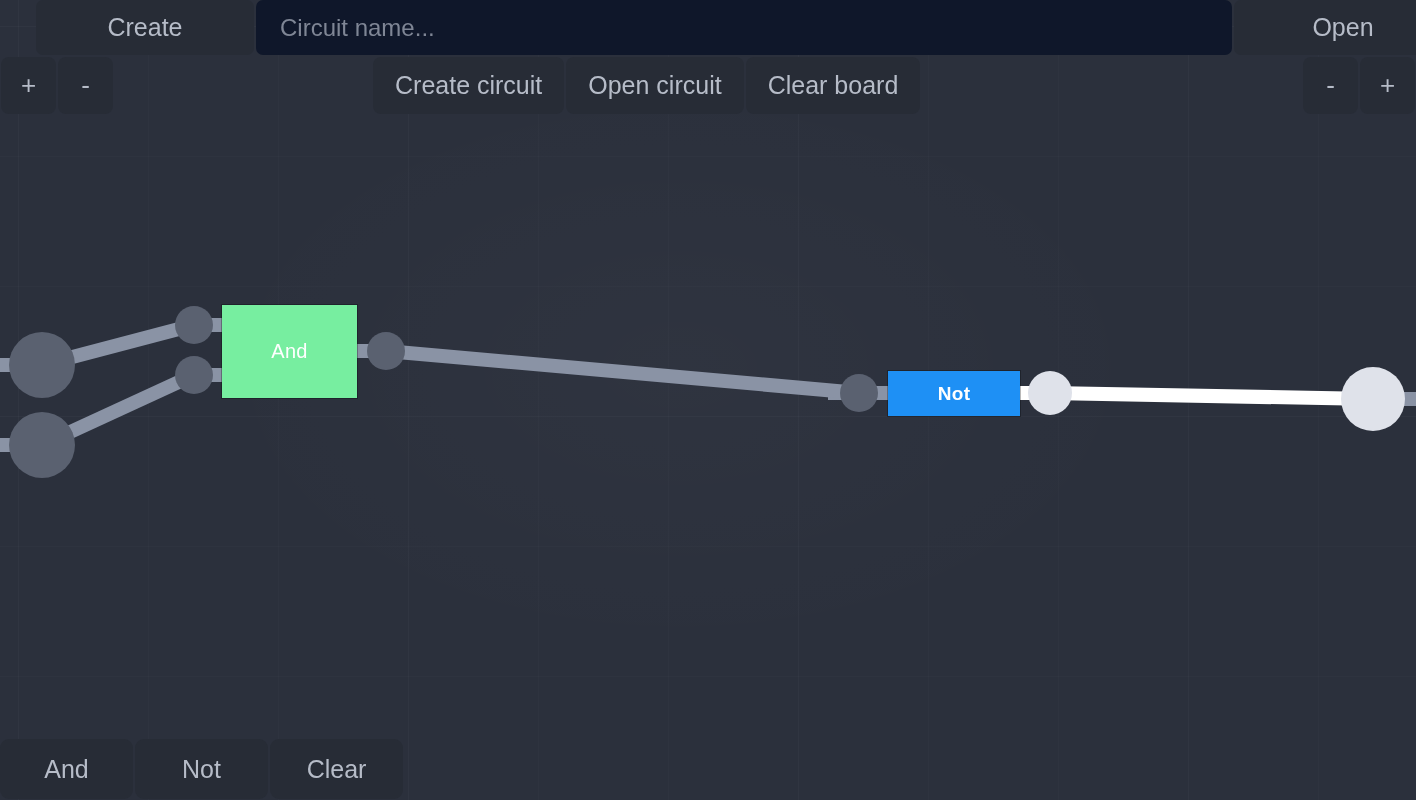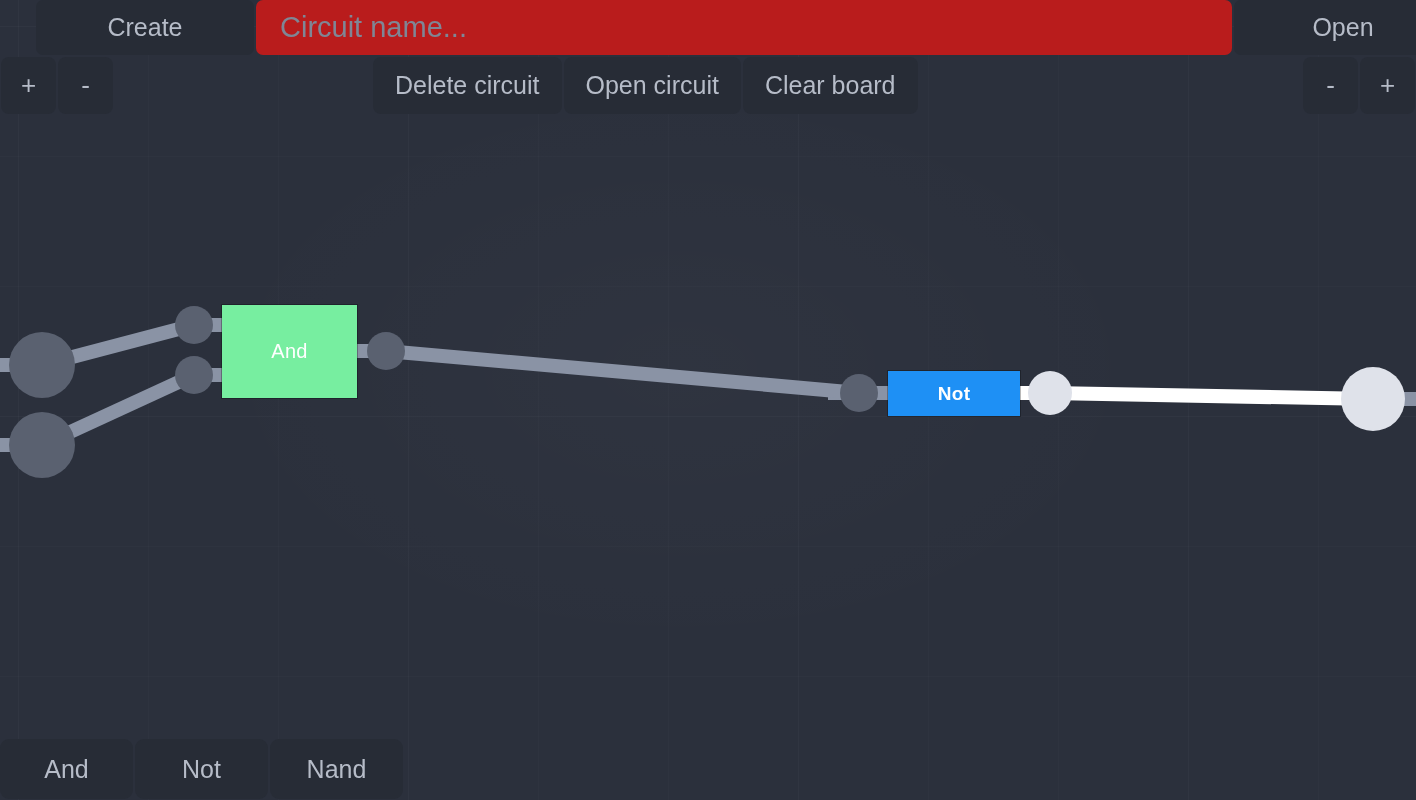--- a/index.html
+++ b/index.html
@@ -119,26 +119,26 @@
     padding: 0;
     margin: 0 1px;
     box-sizing: border-box;
   }
 
   .create-btn { width: 218px; height: 55px; margin-left: 0; }
 
   .name-input {
     flex: 1 1 auto;
     height: 55px;
-    background: #b91c1c;
+    background: #0f172a;
     border: none;
     border-radius: 7px;
     color: #c7ccd6;
     font-family: "Liberation Sans", sans-serif;
-    font-size: 29px;
+    font-size: 24px;
     font-weight: 300;
     padding: 0 24px;
     margin: 0 1px;
     box-sizing: border-box;
     outline: none;
   }
   .name-input::placeholder { color: #7f8695; }
 
   .menu-btn { width: 218px; height: 55px; margin-right: 0; }
 
@@ -233,29 +233,29 @@
     <input class="name-input" type="text" placeholder="Circuit name..." style="">
     <button class="tbtn menu-btn">Open</button>
   </div>
 
   <div class="topbar topbar-row2 row2">
     <button class="tbtn sq-btn">+</button>
     <button class="tbtn sq-btn">-</button>
 
     <div class="row2-gap-left"></div>
 
-    <button class="tbtn act-btn">Delete circuit</button>
+    <button class="tbtn act-btn">Create circuit</button>
     <button class="tbtn act-btn">Open circuit</button>
     <button class="tbtn act-btn">Clear board</button>
 
     <div class="zoom-spacer"></div>
 
     <button class="tbtn sq-btn">-</button>
     <button class="tbtn sq-btn">+</button>
   </div>
 
   <div class="bottombar" id="palette-bar">
       <button class="bbtn">And</button>
       <button class="bbtn">Not</button>
-      <button class="bbtn">Nand</button>
+      <button class="bbtn">Clear</button>
     </div>
 
 </div>
 
 </body></html>

